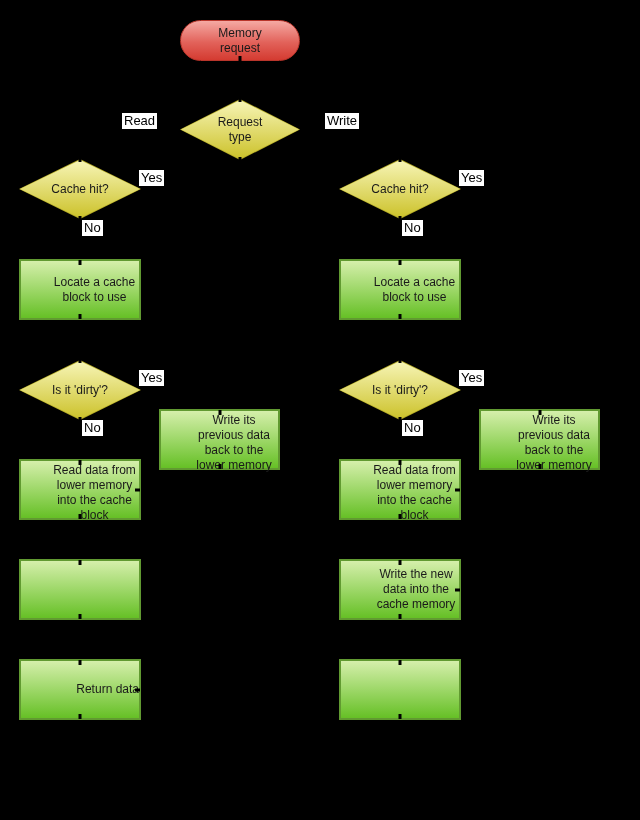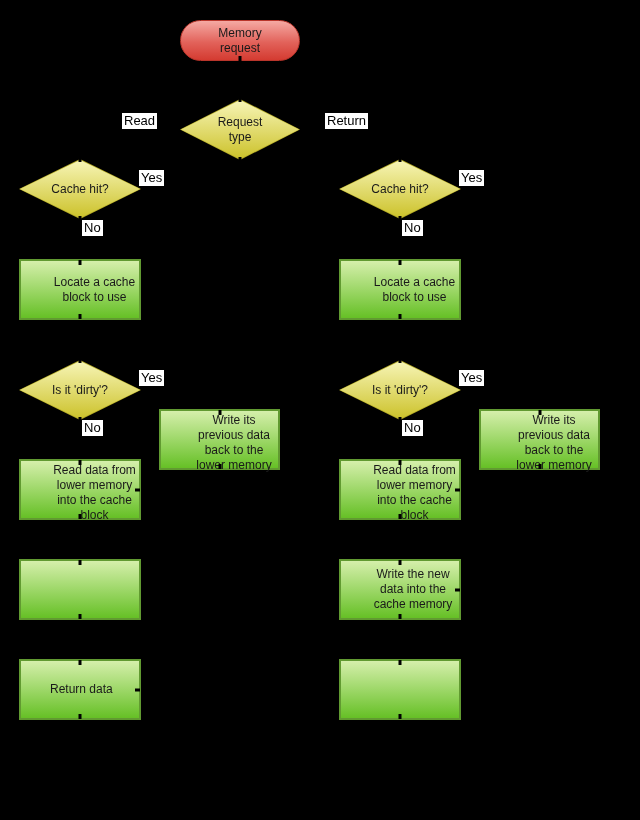--- a/index.html
+++ b/index.html
@@ -13,21 +13,21 @@
     position:absolute;box-sizing:border-box;
     border:1px solid var(--terminal-border,#b9352b);
     border-radius:21px;
     background:linear-gradient(to bottom,var(--terminal-top,#f5a9a3) 0%,#e2625a 55%,var(--terminal-bottom,#d43b31) 100%);
     display:flex;align-items:center;justify-content:center;
   }
   .process{
     position:absolute;box-sizing:border-box;width:122px;height:61px;
     border:2px solid var(--process-border,#619a31);
     background:linear-gradient(to bottom,var(--process-top,#d5efab),var(--process-bottom,#66c026));
-    display:flex;align-items:center;justify-content:flex-start;padding-left:29px;
+    display:flex;align-items:center;justify-content:flex-end;padding-left:29px;
   }
   .diamond{position:absolute;width:122px;height:60px;}
   .diamond .shape-border,.diamond .shape-fill{
     position:absolute;clip-path:polygon(50% 0,100% 50%,50% 100%,0 50%);
   }
   .diamond .shape-border{inset:0;background:var(--decision-border,#b5ab25);}
   .diamond .shape-fill{inset:1px;background:linear-gradient(to bottom,var(--decision-top,#f7f5b7),var(--decision-bottom,#ccc22a));}
   .diamond .center{position:absolute;inset:0;display:flex;align-items:center;justify-content:center;}
   
   .node-label{
@@ -85,21 +85,21 @@
   <div class="diamond" id="n-reqtype" style="width:120px;height:61px;">
     <span class="shape-border"></span>
     <span class="shape-fill"></span>
     <span class="center">
         <span class="node-label w60">Request type</span>
       </span>
     <span class="stub top"></span>
     <span class="stub bottom"></span>
   </div>
   <span class="edge-label" id="l-read">Read</span>
-  <span class="edge-label" id="l-write">Return</span>
+  <span class="edge-label" id="l-write">Write</span>
 
   <div class="diamond" id="n-cachehit-l">
     <span class="shape-border"></span>
     <span class="shape-fill"></span>
     <span class="center">
         <span class="node-label">Cache hit?</span>
       </span>
     <span class="stub top"></span>
     <span class="stub bottom"></span>
   </div>

